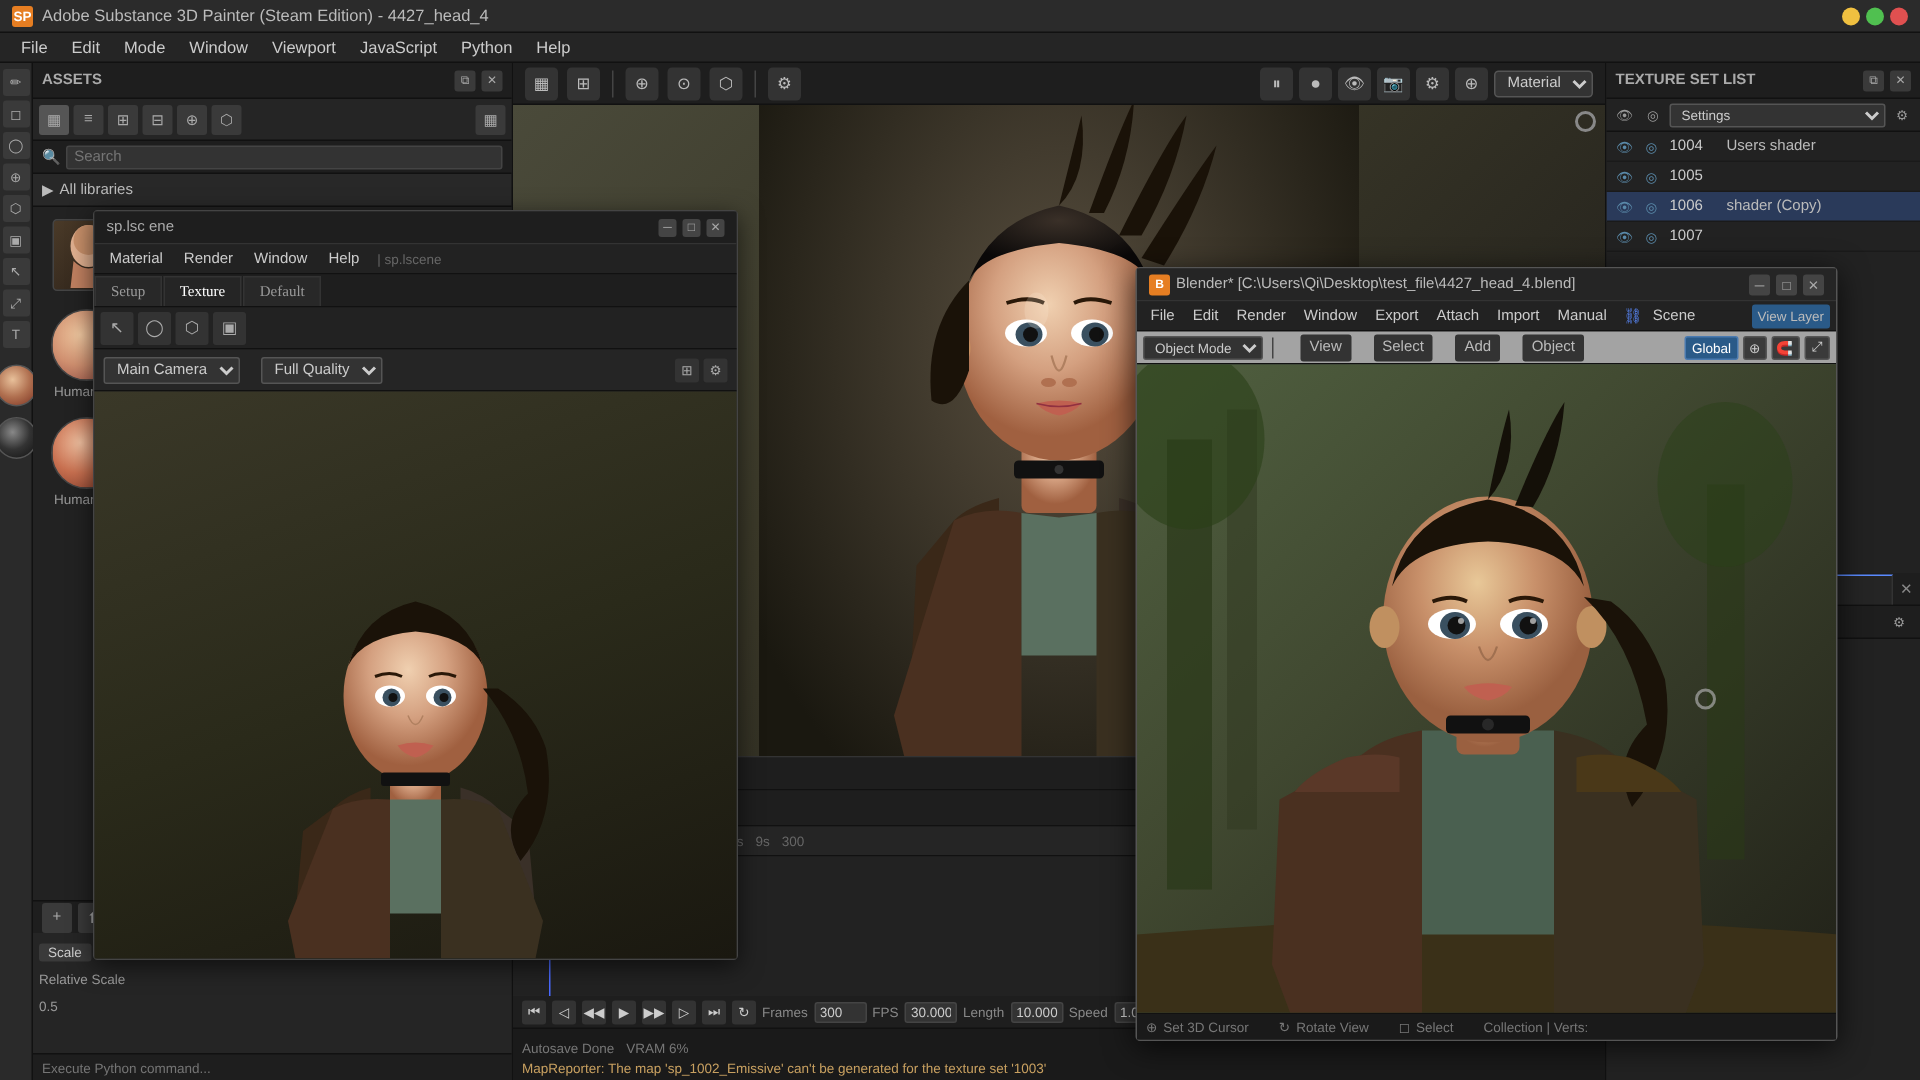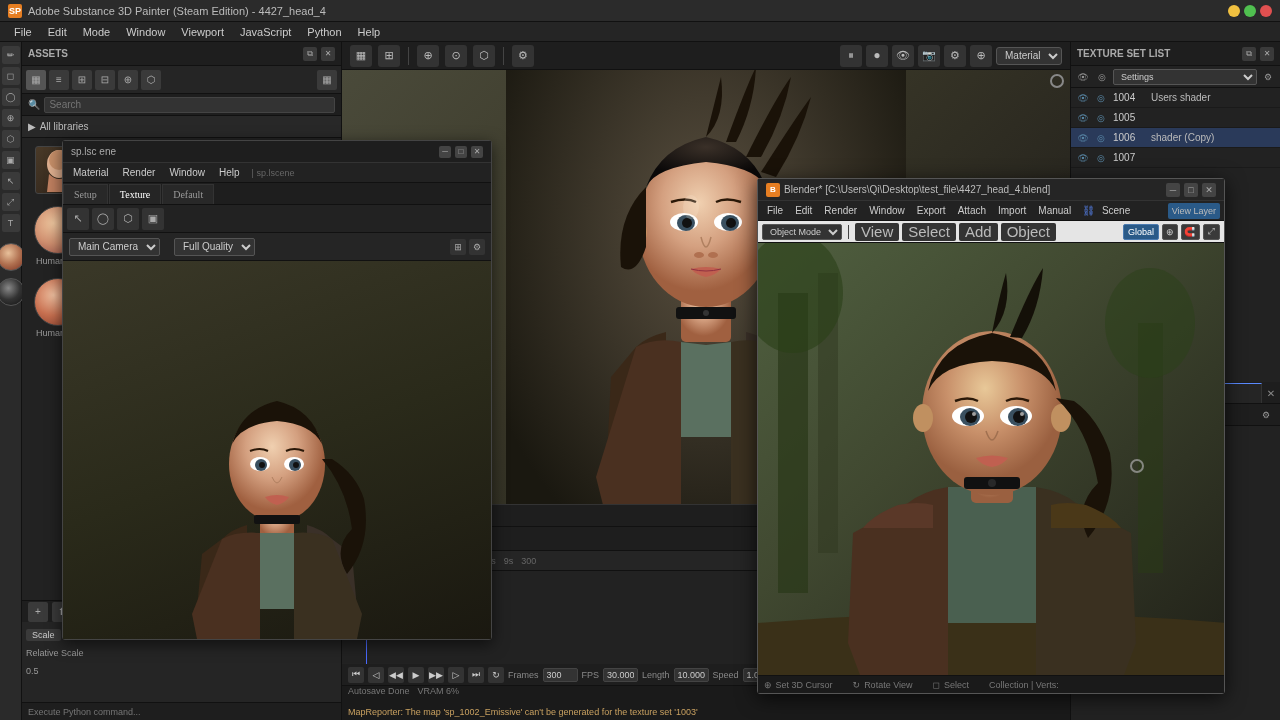--- a/index.html
+++ b/index.html
@@ -447,21 +447,21 @@
       font-size: 9px;
       padding: 0 3px;
       outline: none;
     }
     .pb-label { font-size: 9px; color: #888; }
 
     .playback-status {
       height: 18px;
       background: #1a1a1a;
       display: flex;
-      align-items: flex-start;
+      align-items: flex-end;
       padding: 0 6px;
       font-size: 9px;
       color: #777;
       gap: 8px;
     }
 
     
     .sp-panel {
       position: absolute;
       top: 140px;
@@ -628,35 +628,35 @@
       height: 100%;
       display: flex;
       align-items: center;
       font-size: 10px;
       color: #ccc;
       cursor: pointer;
     }
 
     .bl-toolbar {
       height: 22px;
-      background: #e5e5e5;
+      background: #a3a3a3;
       display: flex;
       align-items: center;
       padding: 0 4px;
       gap: 3px;
       border-bottom: 1px solid #111;
     }
     .bl-tb-tool {
       height: 18px;
       padding: 0 6px;
       background: #333;
       border-radius: 2px;
       cursor: pointer;
       display: flex; align-items: center;
-      font-size: 15px; color: #bbb;
+      font-size: 10px; color: #bbb; margin-left: 12px;
     }
     .bl-select {
       background: #333;
       border: 1px solid #555;
       color: #ccc;
       font-size: 9px;
       padding: 0 3px;
       height: 16px;
       border-radius: 2px;
     }

